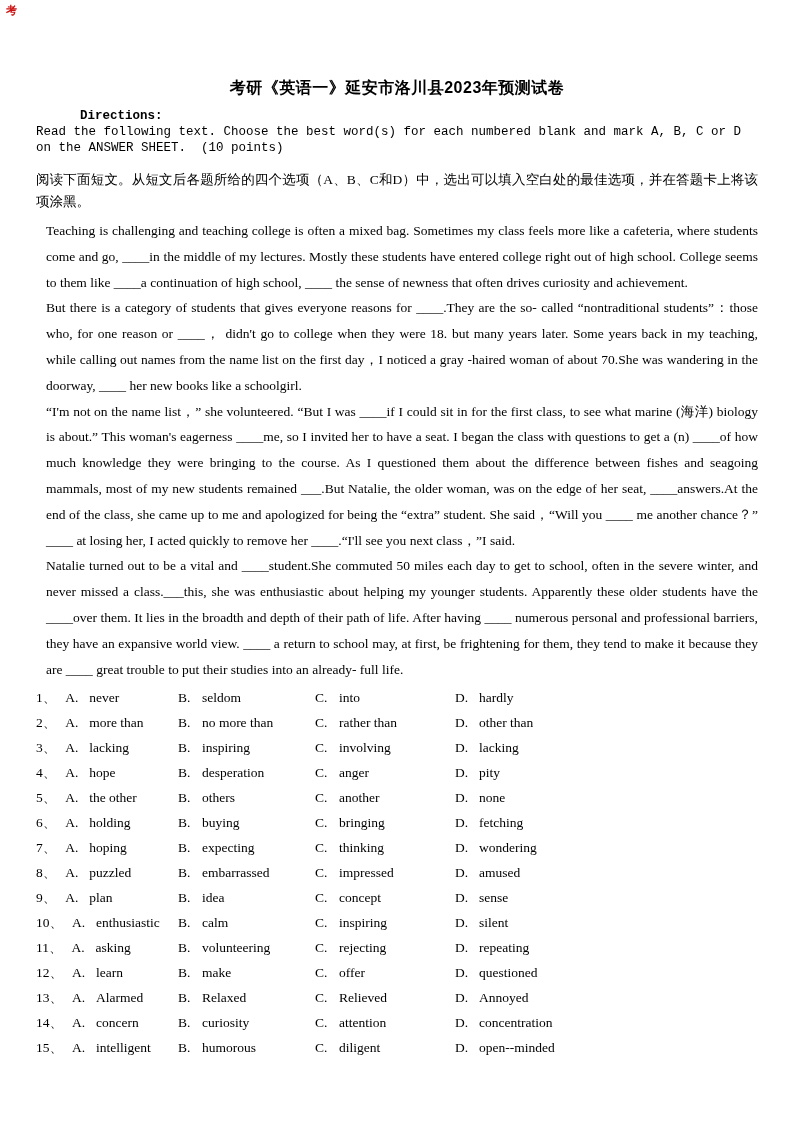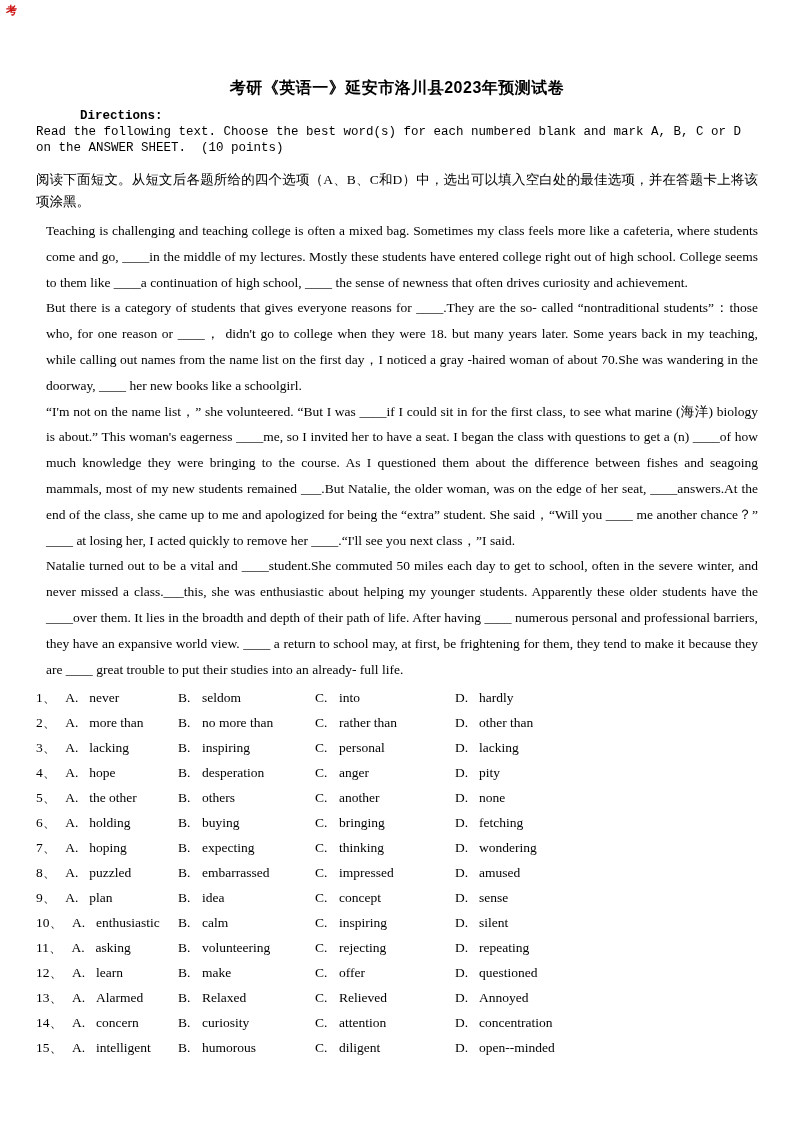--- a/index.html
+++ b/index.html
@@ -154,21 +154,21 @@
             <span class="opt-label">A.</span>
             <span>lacking</span>
           </span>
         </span>
         <span class="q-cell q-b">
           <span class="opt-label">B.</span>
           <span>inspiring</span>
         </span>
         <span class="q-cell q-c">
           <span class="opt-label">C.</span>
-          <span>personal</span>
+          <span>involving</span>
         </span>
         <span class="q-cell q-d">
           <span class="opt-label">D.</span>
           <span>lacking</span>
         </span>
       </div>
       <div class="q-row">
         <span class="q-head">
           <span class="q-num">4、</span>
           <span class="q-cell q-a">

